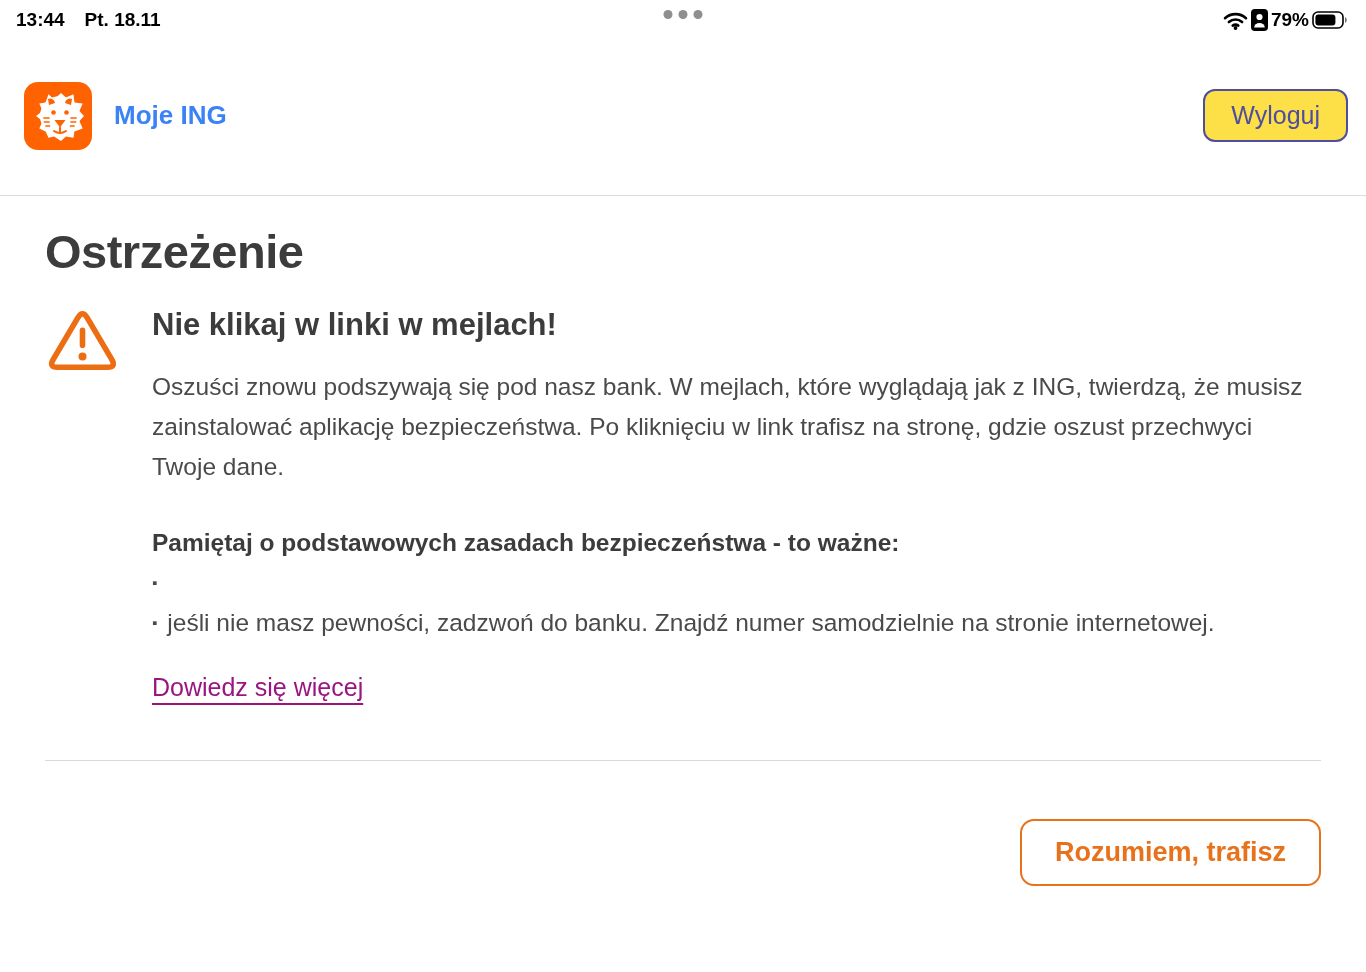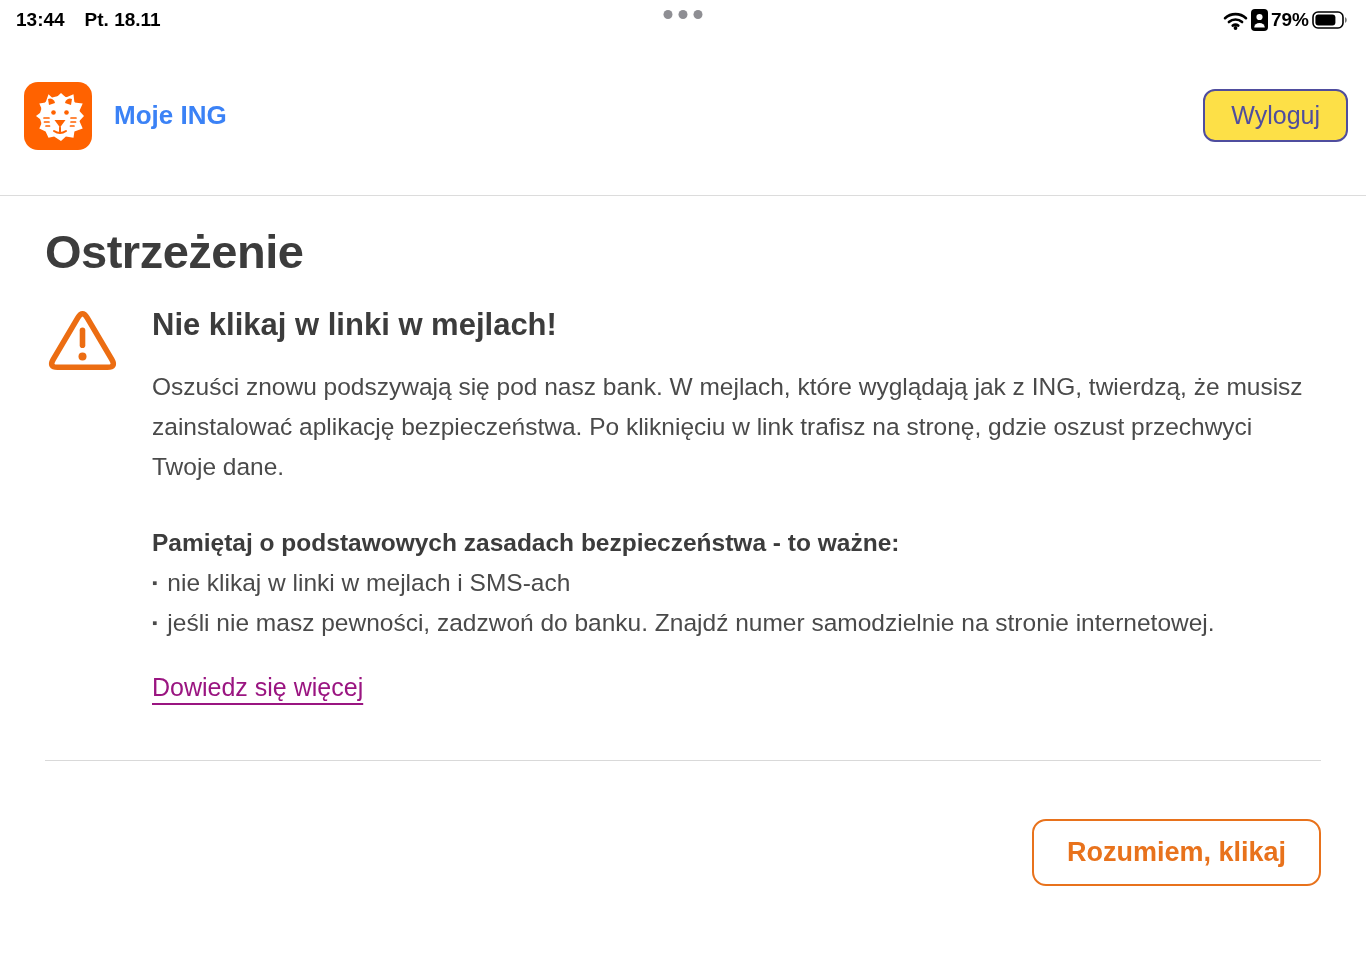--- a/index.html
+++ b/index.html
@@ -214,30 +214,29 @@
     <div class="warning-content">
       <h2 class="headline">Nie klikaj w linki w mejlach!</h2>
 
       <p class="body-text">Oszuści znowu podszywają się pod nasz bank. W mejlach, które wyglądają jak z ING, twierdzą, że musisz zainstalować aplikację bezpieczeństwa. Po kliknięciu w link trafisz na stronę, gdzie oszust przechwyci Twoje dane.</p>
 
       <div class="rules-title">Pamiętaj o podstawowych zasadach bezpieczeństwa - to ważne:</div>
 
       <ul class="rules-list">
         <li>
           <span class="bullet-marker">▪</span>
-          <span>nie klikaj w linki w mejlach i SMS-ach</span>
         </li>
         <li>
           <span class="bullet-marker">▪</span>
           <span>jeśli nie masz pewności, zadzwoń do banku. Znajdź numer samodzielnie na stronie internetowej.</span>
         </li>
       </ul>
 
       <a href="#" class="learn-more-link">Dowiedz się więcej</a>
     </div>
   </div>
 </main>
 
 <hr class="content-divider">
 
 <div class="footer">
-  <button class="confirm-btn">Rozumiem, klikaj</button>
+  <button class="confirm-btn">Rozumiem, trafisz</button>
 </div>
 
 </body></html>

